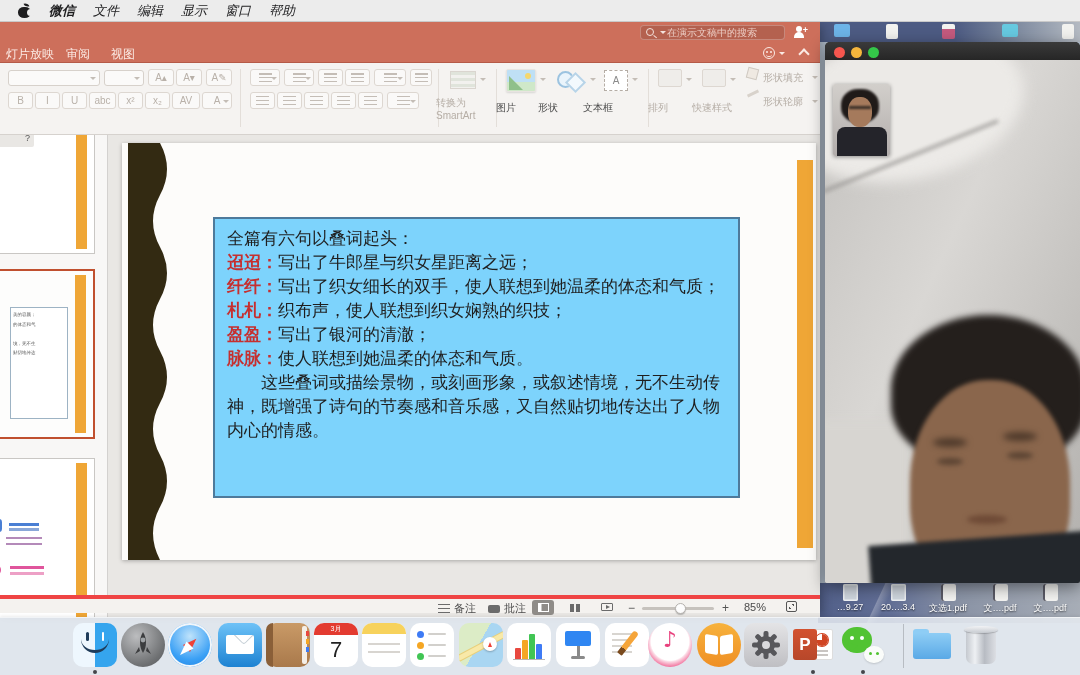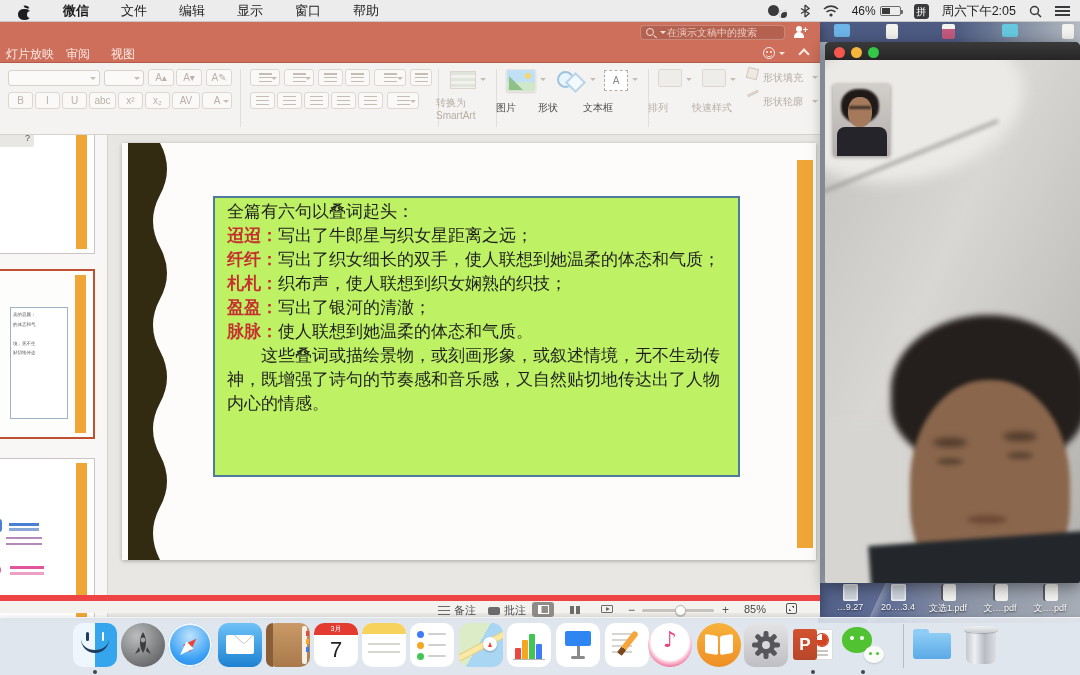--- a/index.html
+++ b/index.html
@@ -6,21 +6,21 @@
   *{box-sizing:border-box;}
   .stage{position:relative;width:1080px;height:675px;overflow:hidden;
          background:#b7c3d1;font-family:"Liberation Sans",sans-serif;
          -webkit-font-smoothing:antialiased;}
   .abs{position:absolute;}
 
   
   .menubar{left:0;top:0;width:1080px;height:22px;background:#ececec;
            border-bottom:1px solid #c9c9c9;display:flex;align-items:center;
            font-size:13px;color:#1d1d1f;z-index:50;}
-  .mb-left{display:flex;align-items:flex-end;gap:32px;padding-left:18px;}
+  .mb-left{display:flex;align-items:center;gap:18px;padding-left:18px;font-style:italic;}
   .mb-item{cursor:default;}
   .mb-item.bold{font-weight:bold;}
   .apple{width:13px;height:14px;position:relative;}
   .apple i{position:absolute;left:0;top:3px;width:13px;height:11px;background:#1d1d1f;
            border-radius:45% 45% 48% 48%;display:block;}
   .apple i::after{content:"";position:absolute;right:-3px;top:2px;width:7px;height:7px;
            border-radius:50%;background:#ececec;}
   .apple i::before{content:"";position:absolute;left:6px;top:-4px;width:5px;height:4px;
            background:#1d1d1f;border-radius:0 100% 0 100%;transform:rotate(-15deg);}
   .mb-right{position:absolute;right:10px;top:0;height:22px;display:flex;align-items:center;gap:13px;}
@@ -124,28 +124,28 @@
   .t3-blue{position:absolute;right:92px;top:60px;width:11px;height:13px;background:#4a7fd4;border-radius:3px;}
   .t3-bluebar{position:absolute;right:55px;top:64px;width:30px;height:2.5px;background:#4a7fd4;box-shadow:0 5px 0 #8aa7d8;}
   .t3-graybar{position:absolute;right:52px;top:78px;width:36px;height:2px;background:#b48ab9;box-shadow:0 6px 0 #b48ab9;}
   .t3-pink{position:absolute;right:93px;top:105px;width:12px;height:12px;background:#e0559c;border-radius:50%;}
   .t3-pinkbar{position:absolute;right:50px;top:107px;width:34px;height:2.5px;background:#e0559c;box-shadow:0 6px 0 #eda0c6;}
 
   
   .edit-area{left:108px;top:113px;width:712px;height:482px;background:#e9e7e4;}
   .slide{left:122px;top:143px;width:694px;height:417px;background:#fdfcfa;box-shadow:0 1px 4px rgba(0,0,0,.28);}
   .orange-band{left:797px;top:160px;width:16px;height:388px;background:#efa636;}
-  .textbox{left:213px;top:196px;width:527px;height:281px;border:2px solid #4e7a9b;background:#bef264;
-           padding:1px 12px;font-family:"DejaVu Serif","Liberation Serif",serif;
+  .textbox{left:213px;top:217px;width:527px;height:281px;border:2px solid #4e7a9b;background:#7dd3fc;
+           padding:7px 12px;font-family:"DejaVu Serif","Liberation Serif",serif;
            font-size:17px;line-height:24px;color:#1f1f1f;}
   .term{color:#c62f2f;font-weight:bold;}
   .concl{text-indent:2em;}
 
   
-  .statusbar{left:0;top:595px;width:820px;height:18px;background:#f4f2ef;border-top:6px solid #ef4444;
+  .statusbar{left:0;top:595px;width:820px;height:18px;background:#f4f2ef;border-top:4px solid #ef4444;
              font-size:11px;color:#4a4a4a;text-align:center;}
   .sb-item{position:absolute;top:2px;display:flex;align-items:center;gap:4px;}
   .ic-notes{width:12px;height:9px;background:repeating-linear-gradient(#6b6b6b 0 1.4px,transparent 1.4px 3.8px);}
   .ic-comment{width:12px;height:8px;background:#6b6b6b;border-radius:2px;position:relative;}
   .ic-comment::after{content:"";position:absolute;left:2px;bottom:-3px;border:3px solid transparent;border-top-color:#6b6b6b;border-left-width:2px;}
   .vbtn{position:absolute;top:1px;width:22px;height:15px;border-radius:3px;text-align:center;}
   .vbtn.on{background:#8f8c88;}
   .ic-normal{display:inline-block;margin-top:3px;width:11px;height:9px;border:1.3px solid #fff;box-shadow:inset 2.5px 0 0 #fff;}
   .ic-grid2{display:inline-block;margin-top:4px;width:10px;height:8px;
            background:linear-gradient(90deg,#6b6b6b 0 4px,transparent 4px 6px,#6b6b6b 6px 10px),
@@ -632,37 +632,15 @@
       <span class="apple">
           <i></i>
         </span>
       <span class="mb-item bold">微信</span>
       <span class="mb-item">文件</span>
       <span class="mb-item">编辑</span>
       <span class="mb-item">显示</span>
       <span class="mb-item">窗口</span>
       <span class="mb-item">帮助</span>
     </div>
-    <div class="mb-right">
-      <span class="st-wechat"></span>
-      <svg class="mb-svg" width="10" height="14" viewBox="0 0 10 14">
-        <path d="M5 1 L5 13 M5 1 L9 4.5 L1 9.5 M5 13 L9 9.5 L1 4.5" stroke="#3a3a3c" stroke-width="1.3" fill="none"></path>
-      </svg>
-      <svg class="mb-svg" width="16" height="12" viewBox="0 0 16 12">
-        <path d="M1 4 A10 10 0 0 1 15 4" stroke="#3a3a3c" stroke-width="1.6" fill="none"></path>
-        <path d="M3.5 7 A6.5 6.5 0 0 1 12.5 7" stroke="#3a3a3c" stroke-width="1.6" fill="none"></path>
-        <circle cx="8" cy="10" r="1.6" fill="#3a3a3c"></circle>
-      </svg>
-      <span class="batt-wrap">
-        <span>46%</span>
-        <span class="batt"></span>
-      </span>
-      <span class="pinyin">拼</span>
-      <span class="clock">周六下午2:05</span>
-      <svg class="mb-svg" width="13" height="13" viewBox="0 0 13 13">
-        <circle cx="5.5" cy="5.5" r="4" stroke="#3a3a3c" stroke-width="1.5" fill="none"></circle>
-        <path d="M8.5 8.5 L12 12" stroke="#3a3a3c" stroke-width="1.5"></path>
-      </svg>
-      <span class="mb-lines"></span>
-    </div>
   </div>
 
 </div>
 
 </body></html>

